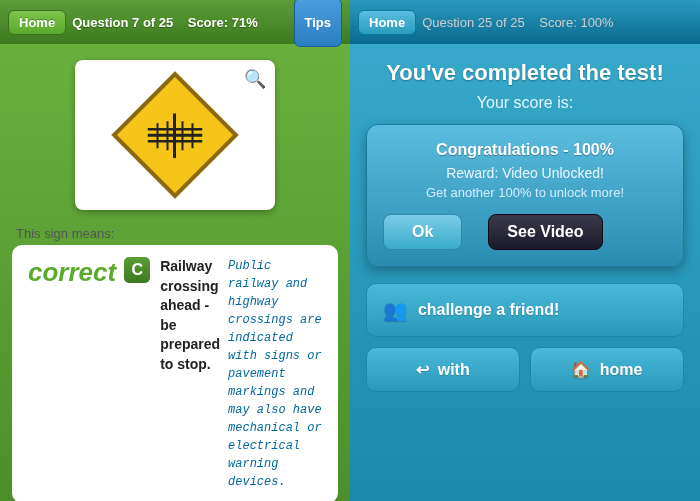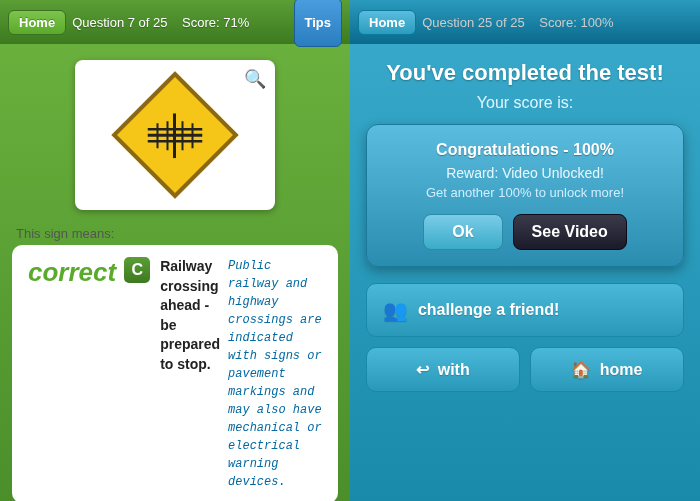--- a/index.html
+++ b/index.html
@@ -40,21 +40,21 @@
       font-weight: bold;
       padding: 4px 10px;
       cursor: pointer;
       text-shadow: 0 -1px 0 rgba(0,0,0,0.3);
     }
 
     .left-header .question-info {
       flex: 1;
       color: #fff;
       font-size: 13px;
-      font-weight: normal;
+      font-weight: bold;
       text-shadow: 0 1px 1px rgba(0,0,0,0.3);
     }
 
     .tips-btn {
       background: linear-gradient(180deg, #4a9ee0 0%, #2a7ec0 100%);
       border: 1px solid #1a5e9a;
       border-radius: 6px;
       color: #fff;
       font-size: 13px;
       font-weight: bold;
@@ -262,22 +262,21 @@
 
     .congrats-more {
       font-size: 13px;
       color: #d0eeff;
       text-align: center;
       margin-bottom: 14px;
     }
 
     .modal-buttons {
       display: flex;
-      gap: 10px;
-      justify-content: center;
+      gap: 26px;
     }
 
     .ok-btn {
       background: linear-gradient(180deg, #7acce8 0%, #3aacc8 100%);
       border: 1px solid #2a8aa8;
       border-radius: 8px;
       color: #fff;
       font-size: 16px;
       font-weight: bold;
       padding: 8px 28px;

